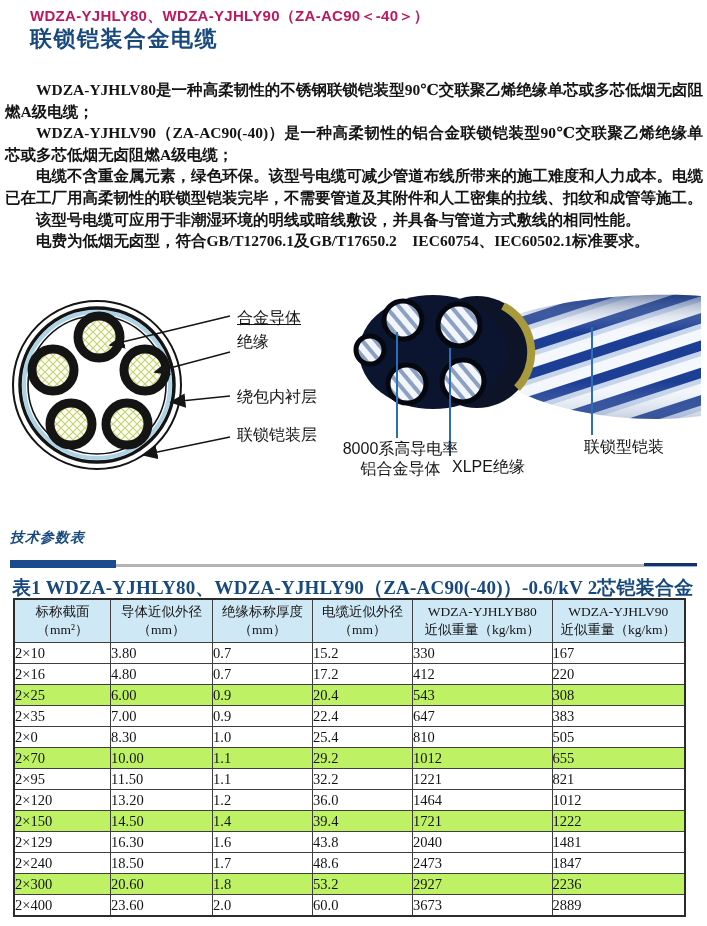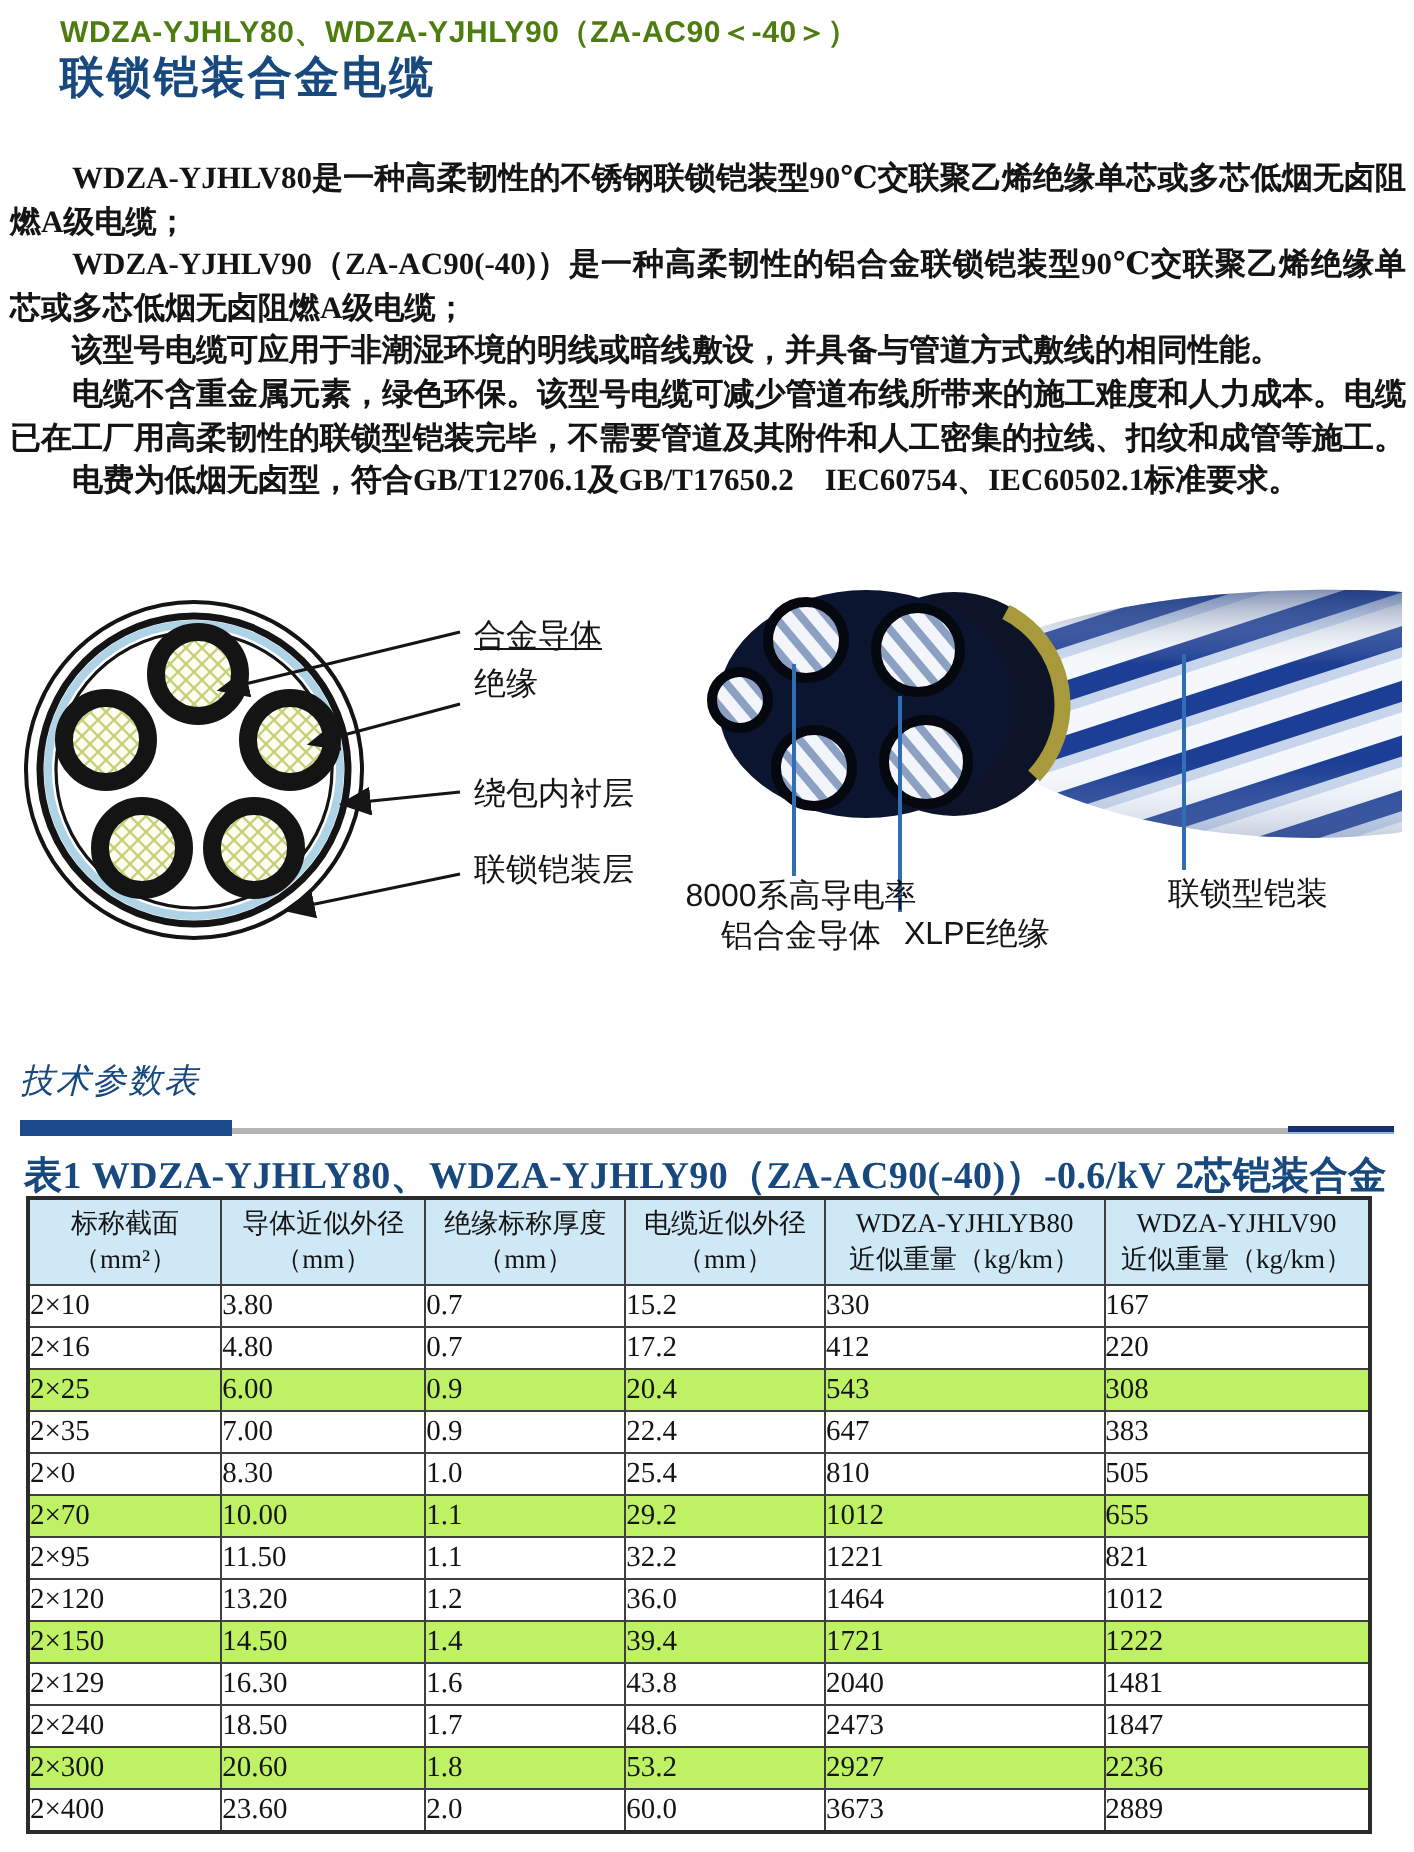--- a/index.html
+++ b/index.html
@@ -4,21 +4,21 @@
 <style>
   html,body { margin:0; padding:0; }
   body {
     width:707px; height:926px; position:relative; background:#ffffff;
     font-family:"Liberation Serif","DejaVu Serif",serif; color:#141414; overflow:hidden;
   }
   .abs { position:absolute; }
 
   
   .title1 { left:30px; top:7px; font-family:"Liberation Sans","DejaVu Sans",sans-serif;
-            font-weight:700; font-size:15px; color:#4d7c0f; letter-spacing:0.3px; }
+            font-weight:700; font-size:15px; color:#be185d; letter-spacing:0.3px; }
   .title2 { left:30px; top:24px; font-family:"Liberation Sans","DejaVu Sans",sans-serif;
             font-weight:700; font-size:22px; color:#17497e; letter-spacing:1.5px; }
 
   
   .intro { left:5px; top:79px; width:698px; font-size:15.5px; line-height:21.6px; text-align:justify; }
   .intro p { margin:0; text-indent:2em;font-weight:bold; }
 
   
   .cs-label, .ph-label {
     font-family:"Liberation Sans","DejaVu Sans",sans-serif; font-size:16px; color:#151515; font-weight:500;
@@ -29,21 +29,21 @@
   .ph-conductor { left:328px; top:439px; width:145px; text-align:center; line-height:20px; }
   .ph-xlpe  { left:452px; top:457px; }
   .ph-armor { left:584px; top:437px; }
   .vline { position:absolute; width:2px; background:#2f6db5; }
   .v1 { left:396px; top:332px; height:106px; }
   .v2 { left:449px; top:348px; height:108px; }
   .v3 { left:591px; top:327px; height:108px; }
 
   
   .sec-heading { left:10px; top:529px; font-family:"Liberation Sans","DejaVu Sans",sans-serif;
-                 font-style:italic; font-weight:400; font-size:17px; color:#17497e; letter-spacing:1px; }
+                 font-style:italic; font-weight:700; font-size:14px; color:#17497e; letter-spacing:1px; }
   .bar-blue { left:10px;  top:560px; width:106px; height:8px;  background:#1b4b8c; }
   .bar-gray { left:116px; top:564px; width:528px; height:3px;  background:#b4b4b4; }
   .bar-navy { left:644px; top:563px; width:53px;  height:3px;  background:#14306e; border-bottom:1px solid #8db4dd; }
 
   .table-title { left:12px; top:575px; font-size:19px; color:#17497e; font-weight:700; letter-spacing:0.2px; }
 
   
   table.params { position:absolute; left:13px; top:598px; width:673px;
                  border-collapse:collapse; table-layout:fixed; 
                  font-size:14.5px; border:2px solid #2b2b2b; }
@@ -54,22 +54,22 @@
 </style>
 </head>
 <body>
 
 <div class="abs title1">WDZA-YJHLY80、WDZA-YJHLY90（ZA-AC90＜-40＞）</div>
 <div class="abs title2">联锁铠装合金电缆</div>
 
 <div class="abs intro" id="intro-box">
     <p>WDZA-YJHLV80是一种高柔韧性的不锈钢联锁铠装型90℃交联聚乙烯绝缘单芯或多芯低烟无卤阻燃A级电缆；</p>
     <p>WDZA-YJHLV90（ZA-AC90(-40)）是一种高柔韧性的铝合金联锁铠装型90℃交联聚乙烯绝缘单芯或多芯低烟无卤阻燃A级电缆；</p>
+    <p>电缆不含重金属元素，绿色环保。该型号电缆可减少管道布线所带来的施工难度和人力成本。电缆已在工厂用高柔韧性的联锁型铠装完毕，不需要管道及其附件和人工密集的拉线、扣纹和成管等施工。</p>
     <p>该型号电缆可应用于非潮湿环境的明线或暗线敷设，并具备与管道方式敷线的相同性能。</p>
-    <p>电缆不含重金属元素，绿色环保。该型号电缆可减少管道布线所带来的施工难度和人力成本。电缆已在工厂用高柔韧性的联锁型铠装完毕，不需要管道及其附件和人工密集的拉线、扣纹和成管等施工。</p>
     <p>电费为低烟无卤型，符合GB/T12706.1及GB/T17650.2　IEC60754、IEC60502.1标准要求。</p>
   </div>
 
 <svg class="abs" style="left:5px; top:292px;" width="330" height="198" viewBox="0 0 330 198">
   <defs>
     <pattern id="hatch" width="8" height="8" patternUnits="userSpaceOnUse">
       <rect width="8" height="8" fill="#fffdf0"></rect>
       <path d="M0 0 L8 8 M8 0 L0 8" stroke="#c3d37c" stroke-width="1.2"></path>
     </pattern>
     <marker id="arrow" markerWidth="11" markerHeight="9" refX="9" refY="4.5" orient="auto">

